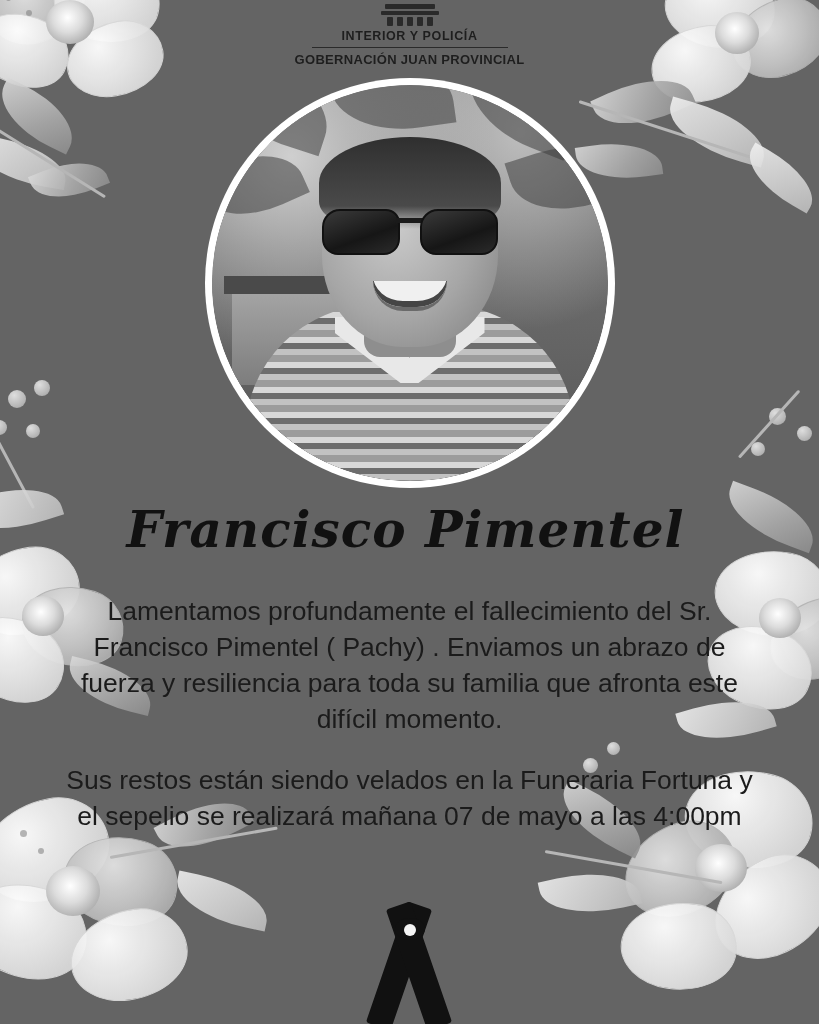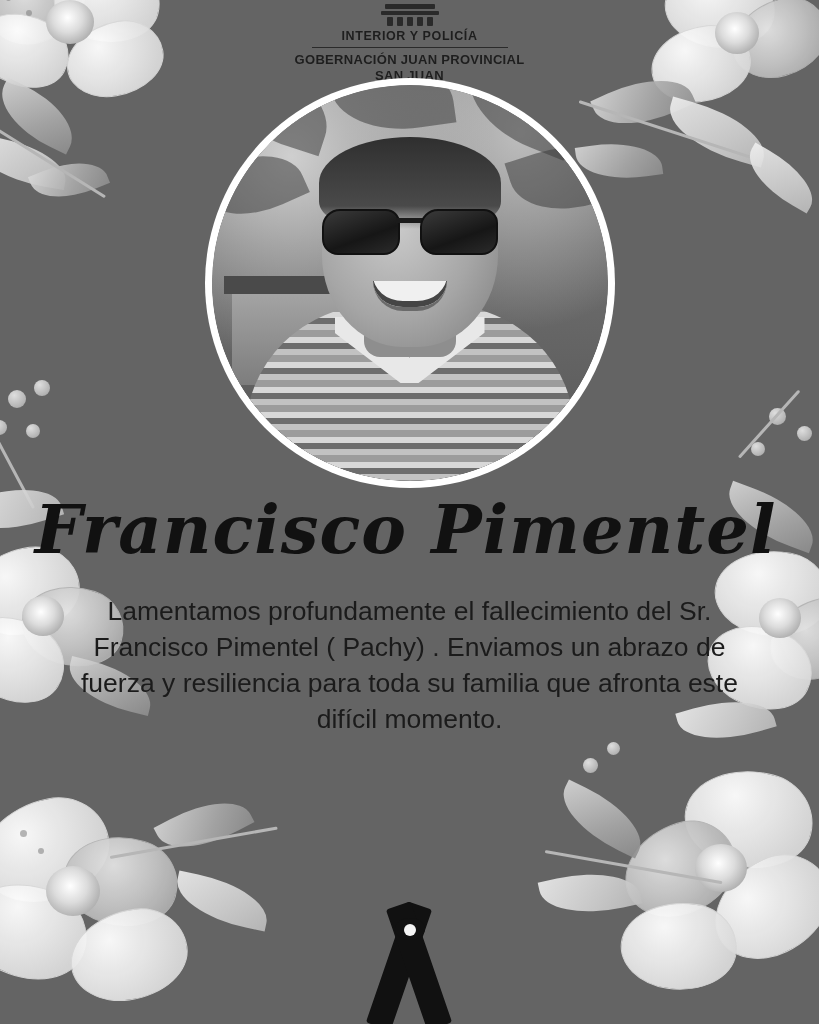--- a/index.html
+++ b/index.html
@@ -260,21 +260,21 @@
   
   .name {
     position: absolute;
     top: 482px;
     left: 0;
     right: 8px;
     text-align: center;
     font-family: "DejaVu Serif", serif;
     font-style: italic;
     font-weight: bold;
-    font-size: 67px;
+    font-size: 50px;
     line-height: 96px;
     color: #111111;
     letter-spacing: 1px;
   }
 
   
   .para {
     position: absolute;
     left: 60px;
     right: 60px;
@@ -423,21 +423,20 @@
       <div class="bar" style="left:2px;top:9px;width:58px;height:4px;"></div>
       <div class="bar" style="left:8px;top:15px;width:6px;height:9px;"></div>
       <div class="bar" style="left:18px;top:15px;width:6px;height:9px;"></div>
       <div class="bar" style="left:28px;top:15px;width:6px;height:9px;"></div>
       <div class="bar" style="left:38px;top:15px;width:6px;height:9px;"></div>
       <div class="bar" style="left:48px;top:15px;width:6px;height:9px;"></div>
     </div>
     <div class="crest-line1">INTERIOR Y POLICÍA</div>
     <div class="rule"></div>
     <div class="crest-line2">GOBERNACIÓN JUAN PROVINCIAL</div>
-    <div class="crest-line3">SAN JUAN</div>
   </div>
 
   <div class="portrait-wrap">
     <div class="portrait">
       <div class="ph-sky"></div>
       <div class="ph-leaf" style="left:10px;top:-14px;width:110px;height:70px;transform:rotate(18deg);"></div>
       <div class="ph-leaf" style="left:120px;top:-26px;width:120px;height:72px;transform:rotate(-8deg);"></div>
       <div class="ph-leaf" style="left:250px;top:-20px;width:120px;height:76px;transform:rotate(22deg);"></div>
       <div class="ph-leaf" style="left:300px;top:60px;width:110px;height:66px;transform:rotate(-18deg);"></div>
       <div class="ph-leaf" style="left:-10px;top:70px;width:100px;height:60px;transform:rotate(-24deg);"></div>
@@ -454,20 +453,21 @@
         <div class="lens l"></div>
         <div class="bridge"></div>
         <div class="lens r"></div>
       </div>
     </div>
   </div>
 
   <div class="name">Francisco Pimentel</div>
 
   <div class="para para-1">Lamentamos profundamente el fallecimiento del Sr. Francisco Pimentel ( Pachy) . Enviamos un abrazo de fuerza y resiliencia para toda su familia que afronta este difícil momento.</div>
+  <div class="para para-2">Sus restos están siendo velados en la Funeraria Fortuna y el sepelio se realizará mañana 07 de mayo a las 4:00pm</div>
 
   <div class="ribbon">
     <div class="band a"></div>
     <div class="band b"></div>
     <div class="knot"></div>
     <div class="hole"></div>
   </div>
 
 </div>
 

